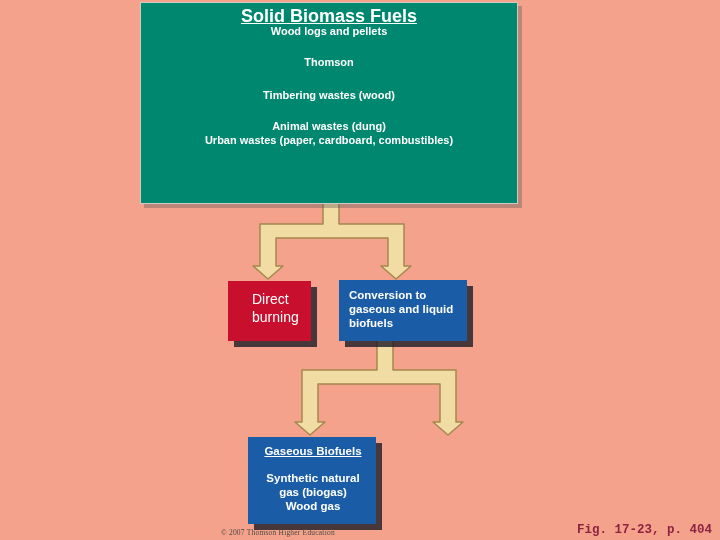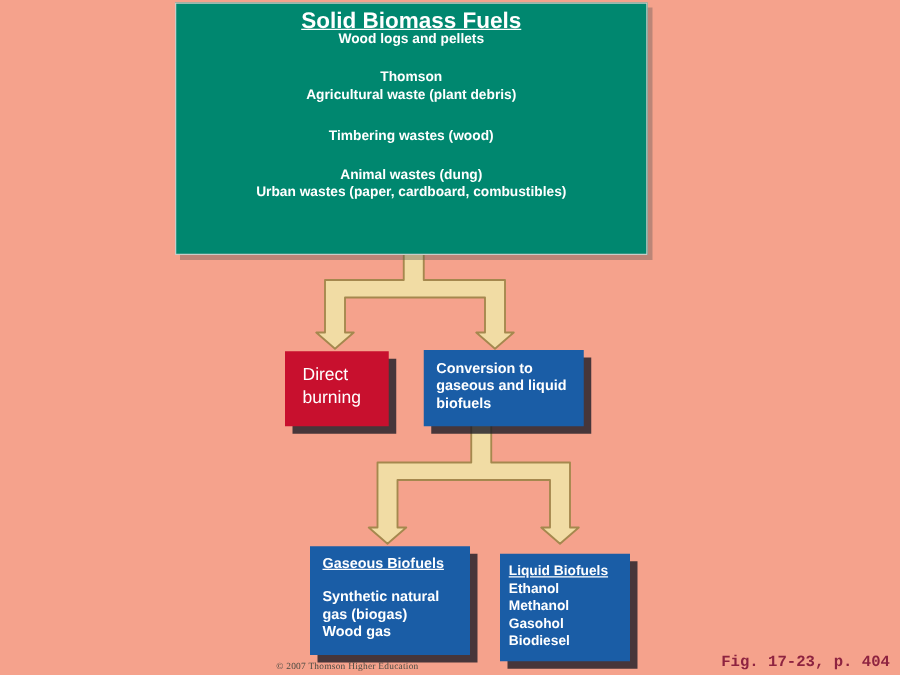--- a/index.html
+++ b/index.html
@@ -28,35 +28,35 @@
   .g4{margin-top:17px;}
 
   
   .proc{
     position:absolute;z-index:2;color:#fff;box-sizing:border-box;
     box-shadow:6px 6px 0 rgba(28,28,38,.8);
   }
   .direct-box{
     left:228px;top:281px;width:83px;height:60px;
     font-size:14px;line-height:18px;font-weight:normal;
-    padding:9px 6px 0 14px;
+    padding:9px 6px 0 24px;
   }
   .conversion-box{
     left:339px;top:280px;width:128px;height:61px;
     font-size:11.5px;line-height:14px;font-weight:bold;
     padding:8px 8px 0 10px;
   }
 
   
   .out{
     position:absolute;z-index:2;color:#fff;box-sizing:border-box;
     box-shadow:6px 6px 0 rgba(28,28,38,.8);
     font-weight:bold;font-size:11.5px;line-height:14px;
   }
-  .gaseous-box{left:248px;top:437px;width:128px;height:87px;padding:7px 8px 0 10px;}
+  .gaseous-box{left:248px;top:437px;width:128px;height:87px;padding:7px 8px 0 10px;text-align:center;}
   .liquid-box{left:400px;top:443px;width:104px;height:86px;padding:7px 2px 0 7px;font-size:11px;}
   .out-title{text-decoration:underline;}
   .gap-after{margin-bottom:13px;}
 
   .copyright{
     position:absolute;left:221px;top:528px;z-index:2;
     font-size:7.5px;color:#4A4A42;letter-spacing:.2px;font-family:Liberation Serif, serif;
   }
   .fig-caption{
     position:absolute;right:8px;bottom:3px;z-index:2;
@@ -70,45 +70,37 @@
 
   <svg class="arrows" width="720" height="540" viewBox="0 0 720 540">
     <path stroke="#A5884E" stroke-width="1.5" stroke-linejoin="round" d="M323,198 L339,198 L339,224 L404,224 L404,266 L411,266 L396,279 L381,266 L388,266 L388,238 L276,238 L276,266 L283,266 L268,279 L253,266 L260,266 L260,224 L323,224 Z" fill="#F1DCA4"></path>
     <path stroke="#A5884E" stroke-width="1.5" stroke-linejoin="round" d="M377,336 L393,336 L393,370 L456,370 L456,422 L463,422 L448,435 L433,422 L440,422 L440,384 L318,384 L318,422 L325,422 L310,435 L295,422 L302,422 L302,370 L377,370 Z" fill="#F1DCA4"></path>
   </svg>
 
   <div class="source-box" style="background-color: rgb(0, 135, 111);">
     <div class="src-title">Solid Biomass Fuels</div>
     <div class="g1">Wood logs and pellets</div>
     <div class="g2">Thomson</div>
-    <div>Agricultural waste (plant debris)</div>
     <div class="g3">Timbering wastes (wood)</div>
     <div class="g4">Animal wastes (dung)</div>
     <div>Urban wastes (paper, cardboard, combustibles)</div>
   </div>
 
   <div class="proc direct-box" style="background-color: rgb(200, 16, 46);">
     <span>Direct burning</span>
   </div>
 
   <div class="proc conversion-box" style="background-color: rgb(26, 93, 166);">
     <span>Conversion to gaseous and liquid biofuels</span>
   </div>
 
   <div class="out gaseous-box" style="background-color: rgb(26, 93, 166);">
     <div class="out-title gap-after">Gaseous Biofuels</div>
     <div>Synthetic natural gas (biogas)</div>
     <div>Wood gas</div>
   </div>
 
-  <div class="out liquid-box" style="background-color: rgb(26, 93, 166);">
-    <div class="out-title">Liquid Biofuels</div>
-    <div>Ethanol</div>
-    <div>Methanol</div>
-    <div>Gasohol</div>
-    <div>Biodiesel</div>
-  </div>
 
   <div class="copyright">© 2007 Thomson Higher Education</div>
 
   <div class="fig-caption" style="color: rgb(142, 35, 64);">Fig. 17-23, p. 404</div>
 
 </div>
 
 </body></html>

